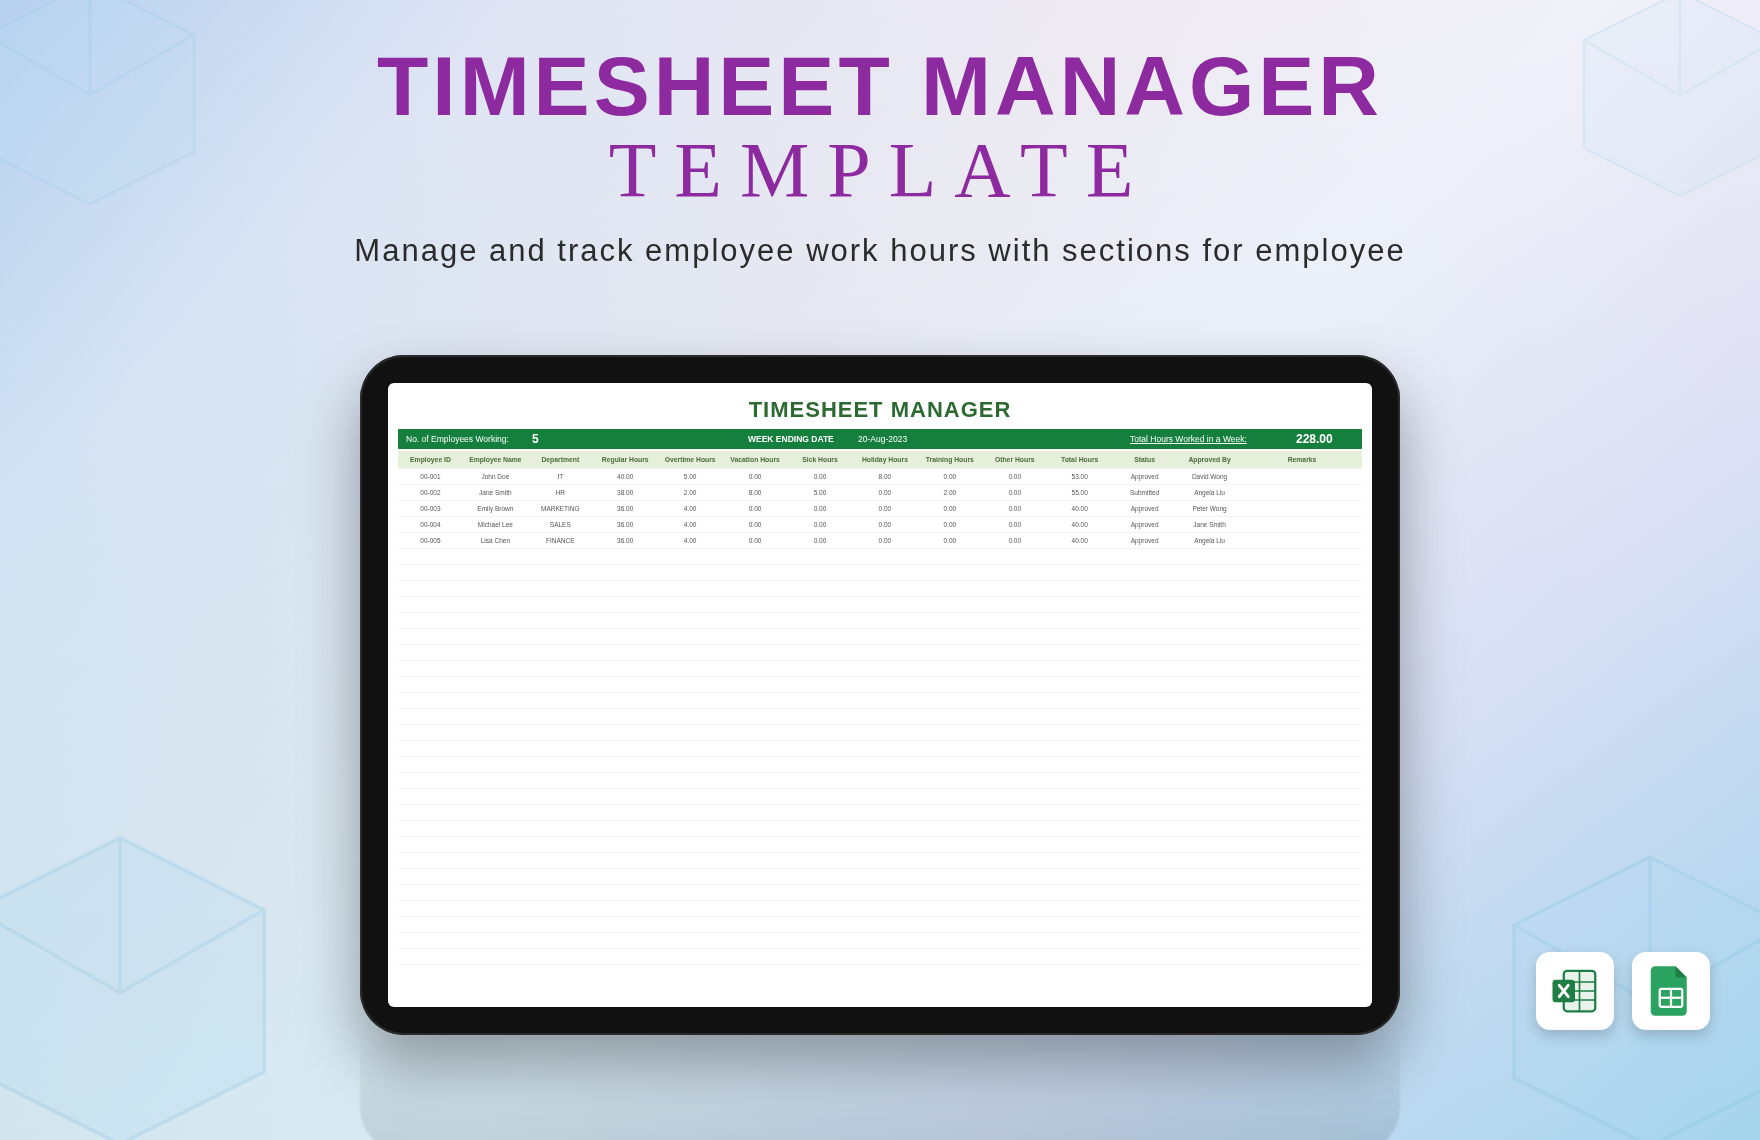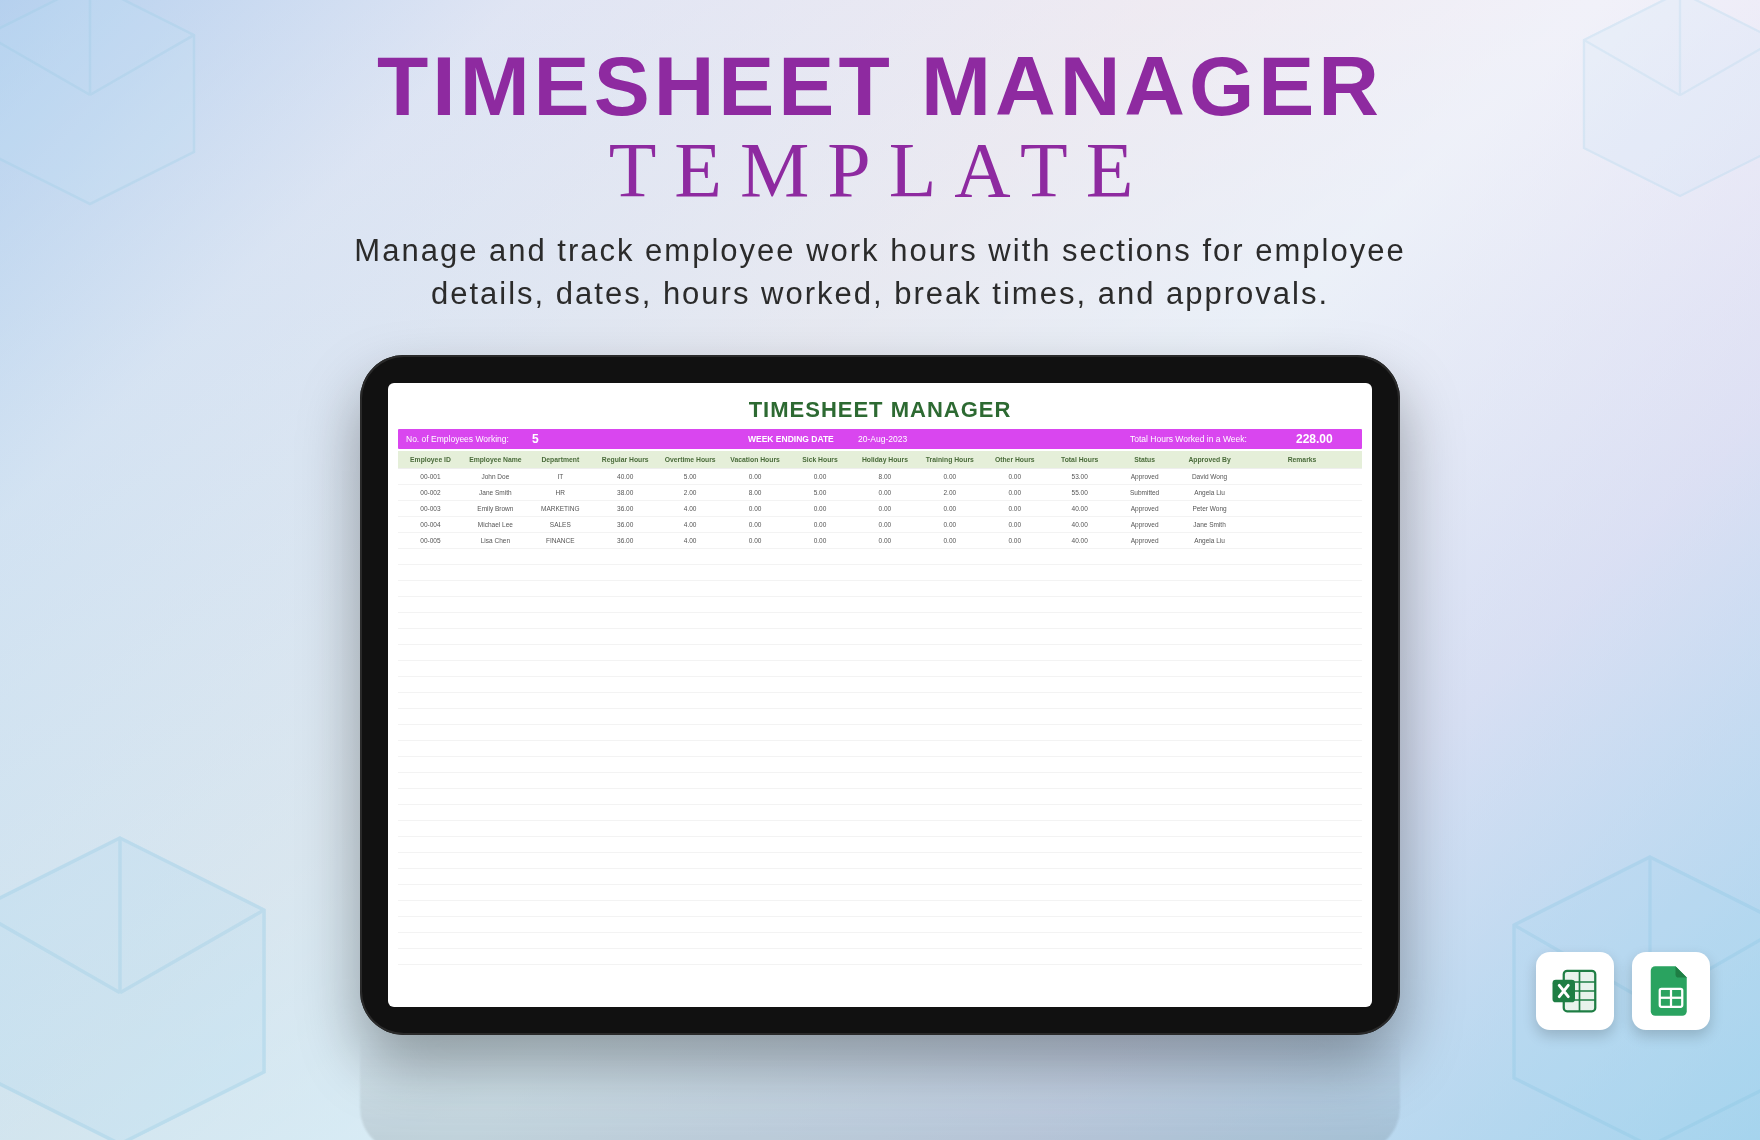--- a/index.html
+++ b/index.html
@@ -49,32 +49,32 @@
     width:100%; height:100%; background:#fff; border-radius:6px;
     padding:14px 10px 8px; overflow:hidden; position:relative;
   }
   .sheet-title {
     text-align:center; font-size:22px; font-weight:800;
     color:#2d6a32; letter-spacing:1px; margin-bottom:6px;
     font-family:"Arial Black",Arial,sans-serif;
   }
   .summary-bar {
     display:flex; align-items:center;
-    background:#d946ef; color:#fff; font-size:8.5px;
+    background:#15803d; color:#fff; font-size:8.5px;
     height:20px; border-radius:1px;
   }
   .summary-bar .seg { display:flex; align-items:center; padding:0 8px; white-space:nowrap;}
   .summary-bar .val { font-weight:700; font-size:12px; padding:0 14px;}
   .seg-emp { flex:0 0 120px;}
   .seg-empv { flex:0 0 60px; text-align:center;}
   .seg-gap1 { flex:1 1 auto;}
   .seg-date { flex:0 0 110px; font-weight:600;}
   .seg-datev { flex:0 0 110px; font-weight:400;}
   .seg-gap2 { flex:1 1 auto;}
-  .seg-tot { flex:0 0 160px; text-align:left;}
+  .seg-tot { flex:0 0 160px; text-align:left;text-decoration:underline;}
   .seg-totv { flex:0 0 80px; text-align:left;}
   table.sheet {
     width:100%; border-collapse:collapse; font-size:7px;
     color:#444; margin-top:2px; table-layout:fixed;
   }
   table.sheet th {
     background:#e5efd9; color:#4a6b3a; font-weight:700;
     padding:5px 2px; font-size:6.8px; border-bottom:1px solid #eee;
   }
   table.sheet td {
@@ -137,21 +137,20 @@
         <line x1="90" y1="25" x2="50" y2="48"></line>
       </g>
     </svg>
 </div>
 
 <div class="header-wrap">
   <div class="title-line1">TIMESHEET MANAGER</div>
   <div class="title-line2">TEMPLATE</div>
   <div class="subtitle">
     <span>Manage and track employee work hours with sections for employee</span><br>
-    <span>details, dates, hours worked, break times, and approvals.</span>
   </div>
 </div>
 
 <div class="tablet-wrap">
   <div class="tablet">
     <div class="screen">
       <div class="sheet-title">TIMESHEET MANAGER</div>
 
       <div class="summary-bar">
         <div class="seg seg-emp">No. of Employees Working:</div>

